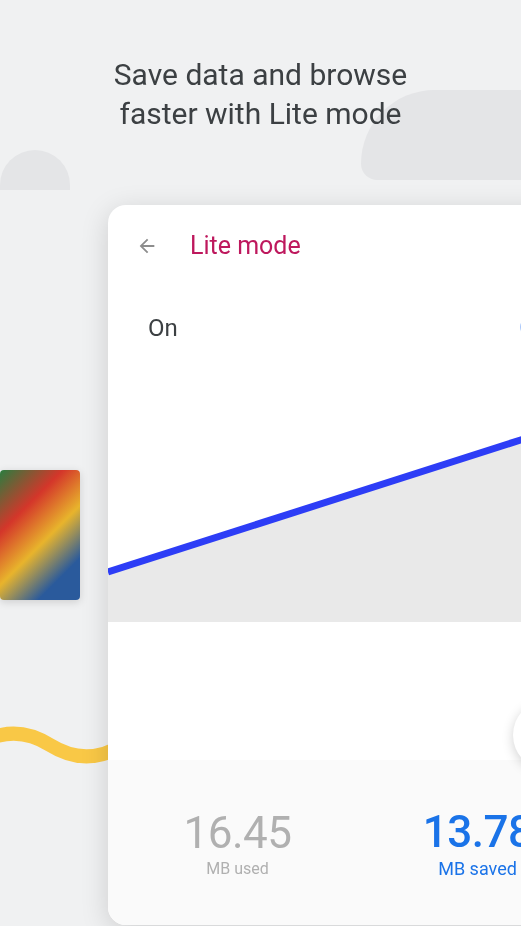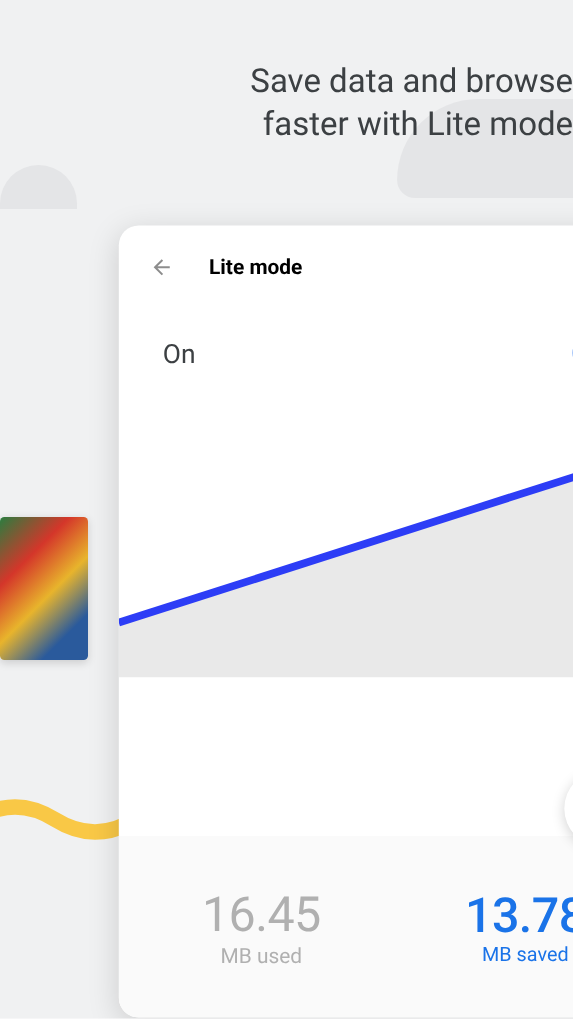--- a/index.html
+++ b/index.html
@@ -33,21 +33,21 @@
   border-top-left-radius: 90px;
   border-bottom-left-radius: 20px;
 }
 
 
 .headline {
   position: absolute;
   top: 55px;
   left: 0;
   right: 0;
-  text-align: right;
+  text-align: center;
   font-size: 30px;
   color: #3c4043;
   line-height: 1.3;
   font-weight: 400;
   z-index: 2;
 }
 
 
 .image-card {
   position: absolute;
@@ -89,23 +89,23 @@
   padding: 26px 28px 24px 28px;
 }
 .back-arrow {
   width: 22px;
   height: 22px;
   margin-right: 32px;
   color: #8d8d8d;
   cursor: pointer;
 }
 .card-title {
-  font-size: 19px;
-  color: #000000;
-  font-weight: 700;
+  font-size: 25px;
+  color: #be185d;
+  font-weight: 400;
 }
 
 .toggle-row {
   display: flex;
   align-items: center;
   justify-content: space-between;
   padding: 28px 28px 28px 40px;
 }
 .toggle-label {
   font-size: 24px;
@@ -164,21 +164,21 @@
   right: 0;
   height: 165px;
   background: #fafafa;
   display: flex;
   justify-content: space-around;
   align-items: center;
   padding: 0 10px;
 }
 .stat { text-align: center; }
 .stat-value-used { font-size: 44px; color: #b0b0b0; font-weight: 400; letter-spacing: -0.5px; }
-.stat-label-used { font-size: 19px; color: #b0b0b0; }
+.stat-label-used { font-size: 16px; color: #b0b0b0; }
 .stat-value-saved { font-size: 44px; color: #1a73e8; font-weight: 500; letter-spacing: -0.5px; }
 .stat-label-saved { font-size: 18px; color: #1a73e8; }
 </style>
 </head>
 <body>
 
 <div class="cloud-right"></div>
 <div class="cloud-left"></div>
 
 <div class="headline">

